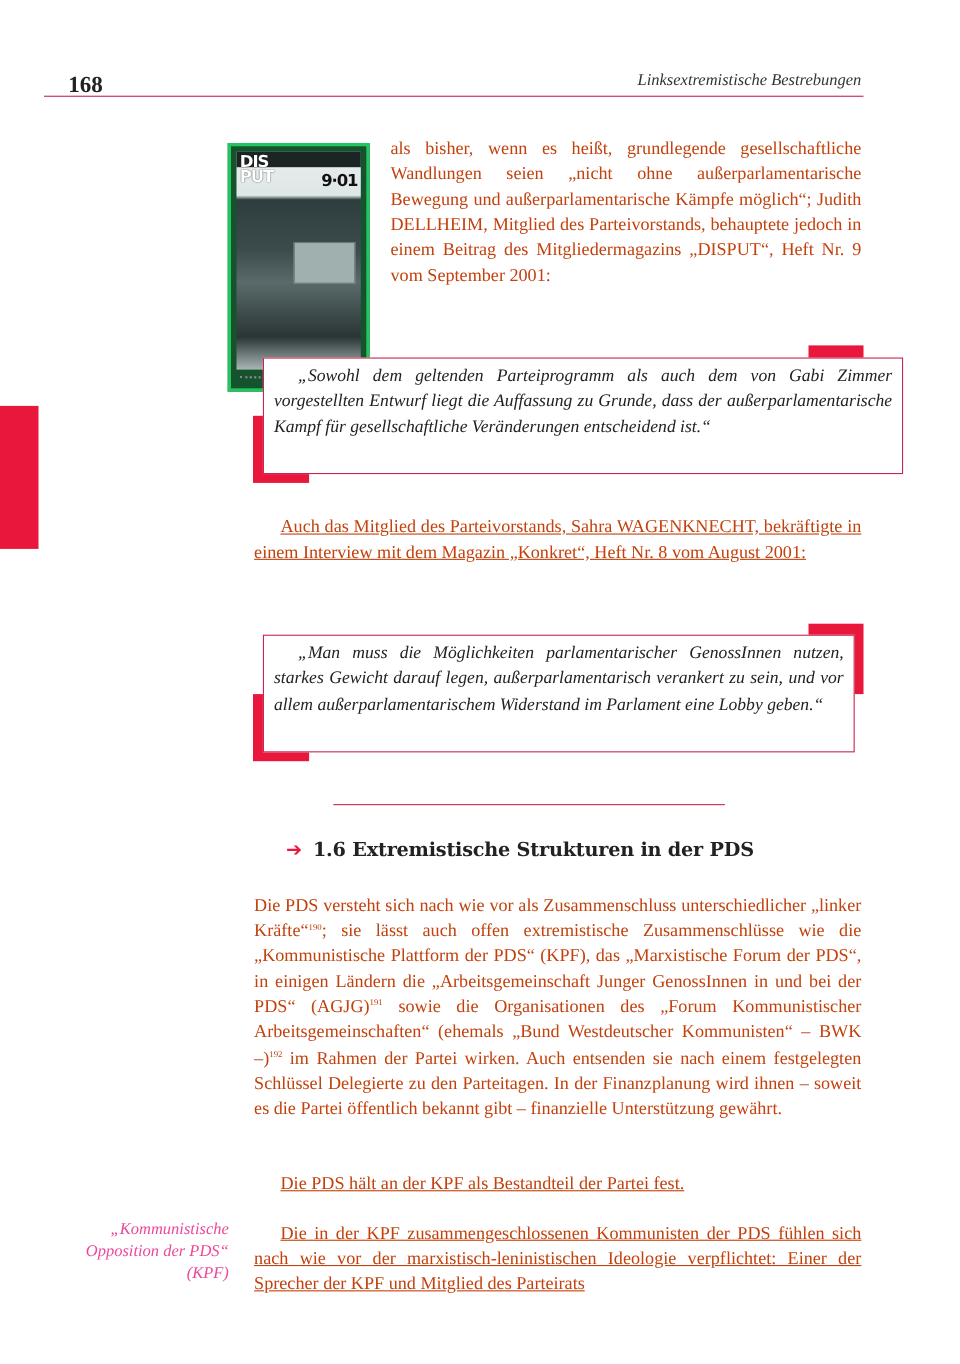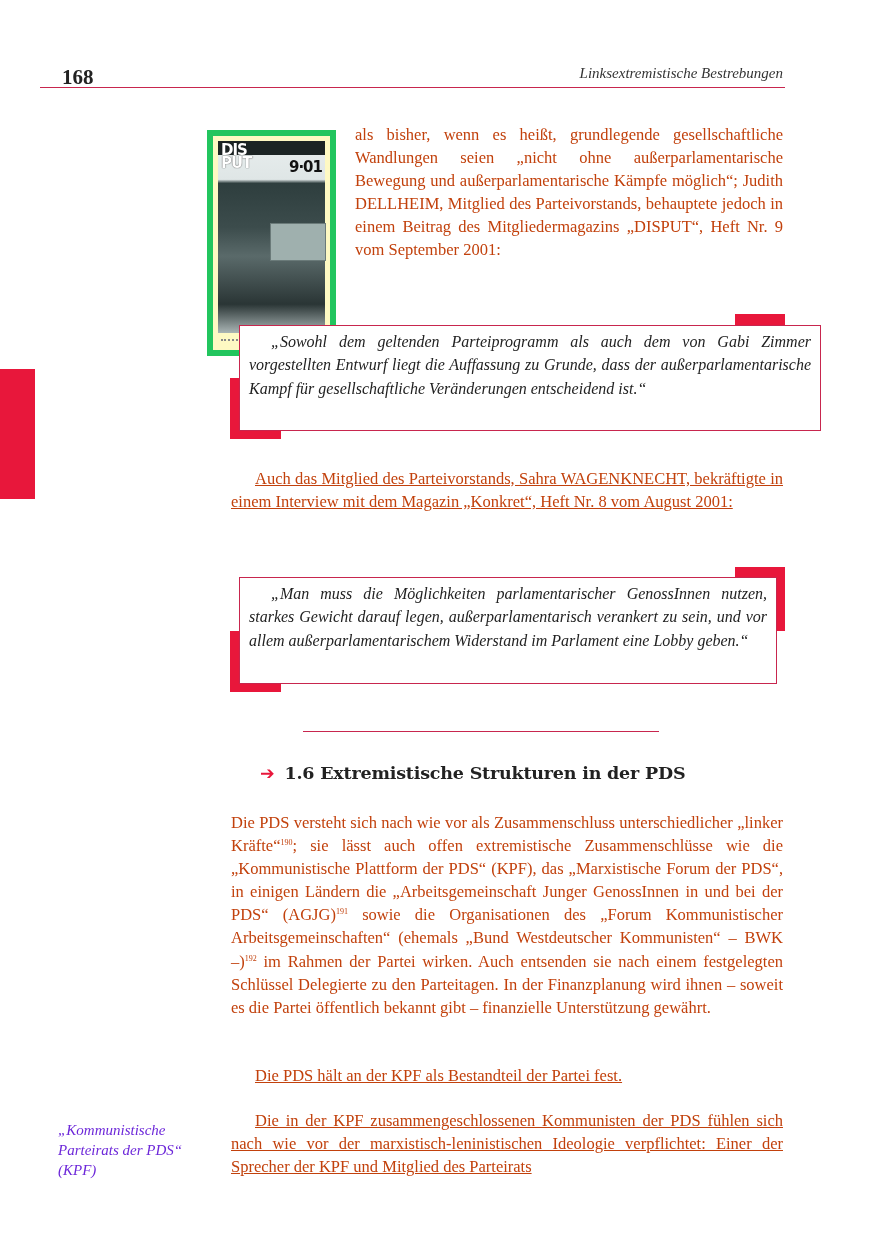--- a/index.html
+++ b/index.html
@@ -3,21 +3,21 @@
 <meta charset="utf-8">
 <style>
   html, body { margin: 0; padding: 0; background: #ffffff; }
   body { width: 873px; height: 1240px; position: relative; overflow: hidden;
          font-family: "DejaVu Serif", "Liberation Serif", serif; color: #222; }
   .abs { position: absolute; }
   .page-num { left: 62px; top: 65px; font-size: 21px; font-weight: bold; font-family: "Liberation Serif", serif; }
   .running-title { right: 90px; top: 65px; font-size: 15px; font-style: italic; font-family: "Liberation Serif", serif; color: #333; }
   .header-rule { left: 40px; top: 87px; width: 745px; height: 1px; background: #c8264e; }
   .side-tab { left: 0; top: 369px; width: 35px; height: 130px; background: #e8173b; }
-  .cover { left: 207px; top: 130px; width: 129px; height: 226px; border: 6px solid #22c55e; background: #fef9c3; box-sizing: border-box; overflow: hidden; }
+  .cover { left: 207px; top: 130px; width: 129px; height: 226px; border: 3px solid #22c55e; background: #14532d; box-sizing: border-box; overflow: hidden; }
   .cover-inner { position: absolute; left: 5px; top: 5px; right: 5px; bottom: 17px;
                  background: linear-gradient(180deg, #e8eeee 0%, #dfe6e6 20%, #2e3e3e 22%, #3c4c4c 45%, #5a6a6a 60%, #2a3535 85%, #aab5b5 100%); }
   .cover-band { position: absolute; left: 0; top: 0; right: 0; height: 14px; background: #1c2424; }
   .cover-logo { position: absolute; left: 3px; top: 3px; color: #ffffff; font: bold 15px/13px "DejaVu Sans", sans-serif; letter-spacing: -1px; text-shadow: 0 0 1px #000; }
   .cover-issue { position: absolute; right: 3px; top: 17px; color: #111; font: bold 15px "DejaVu Sans", sans-serif; letter-spacing: -1px; }
   .cover-banner { position: absolute; left: 52px; top: 82px; width: 54px; height: 36px; background: #9fb0ae; border: 1px solid #6a7a79; }
   .cover-footer { position: absolute; left: 8px; right: 8px; bottom: 6px; height: 3px; border-top: 2px dotted #888; }
   .para { font-size: 16.5px; line-height: 23.1px; text-align: justify; font-family: "Liberation Serif", serif; color: #c2410c; hyphens: manual; }
   .p1 { left: 355px; top: 123px; width: 428px; }
   .indent { text-indent: 24px; text-decoration: underline; }
@@ -25,21 +25,21 @@
   .qbox { position: absolute; background: #fff; border: 1px solid #c8264e; box-sizing: border-box; padding: 4px 9px 0 9px; }
   .qtext { font-size: 16px; line-height: 23.3px; font-style: italic; text-align: justify; font-family: "Liberation Serif", serif; color: #222; text-indent: 22px; margin: 0; }
   .p2 { left: 231px; top: 467px; width: 552px; }
   .divider { left: 303px; top: 731px; width: 356px; height: 1px; background: #c8264e; }
   .heading { left: 260px; top: 763px; font-size: 17.5px; font-weight: bold; font-family: "DejaVu Serif", serif; color: #222; letter-spacing: -0.2px; }
   .heading .arrow { color: #e8173b; margin-right: 10px; font-family: "DejaVu Sans", sans-serif; font-weight: bold; }
   .p3 { left: 231px; top: 811px; width: 552px; }
   .p4 { left: 231px; top: 1064px; width: 552px; }
   .p5 { left: 231px; top: 1109px; width: 552px; }
   sup { font-size: 8px; vertical-align: 6px; line-height: 0; }
-  .margin-note { left: 58px; top: 1108px; width: 150px; text-align: left; font-style: italic; font-size: 15px; line-height: 20px; color: #6d28d9; font-family: "Liberation Serif", serif; margin-top: 12px; }
+  .margin-note { left: 58px; top: 1108px; width: 150px; text-align: right; font-style: italic; font-size: 15px; line-height: 20px; color: #ec4899; font-family: "Liberation Serif", serif; }
 </style>
 </head>
 <body>
 
 <div class="abs page-num">168</div>
 <div class="abs running-title">Linksextremistische Bestrebungen</div>
 <div class="abs header-rule"></div>
 
 <div class="abs side-tab"></div>
 
@@ -77,17 +77,17 @@
 <div class="abs heading">
   <span class="arrow">➔</span><span>1.6</span> <span>Extremistische Strukturen in der PDS</span>
 </div>
 
 <div class="abs para p3"><span>Die PDS versteht sich nach wie vor als Zusammenschluss unterschied­licher „linker Kräfte“</span><sup>190</sup><span>; sie lässt auch offen extremistische Zusammen­schlüsse wie die „Kommunistische Plattform der PDS“ (KPF), das „Mar­xistische Forum der PDS“, in einigen Ländern die „Arbeitsgemeinschaft Junger GenossInnen in und bei der PDS“ (AGJG)</span><sup>191</sup><span> sowie die Organisa­tionen des „Forum Kommunistischer Arbeitsgemeinschaften“ (ehemals „Bund Westdeutscher Kommunisten“ – BWK –)</span><sup>192</sup><span> im Rahmen der Partei wirken. Auch entsenden sie nach einem festgelegten Schlüssel Dele­gierte zu den Parteitagen. In der Finanzplanung wird ihnen – soweit es die Partei öffentlich bekannt gibt – finanzielle Unterstützung gewährt.</span></div>
 
 <div class="abs para p4 indent">Die PDS hält an der KPF als Bestandteil der Partei fest.</div>
 
 <div class="abs margin-note">
   <div>„Kommunistische</div>
-  <div>Parteirats der PDS“</div>
+  <div>Opposition der PDS“</div>
   <div>(KPF)</div>
 </div>
 
 <div class="abs para p5 indent">Die in der KPF zusammengeschlossenen Kommunisten der PDS fühlen sich nach wie vor der marxistisch-leninistischen Ideologie verpflichtet: Einer der Sprecher der KPF und Mitglied des Parteirats</div>
 
 </body></html>

